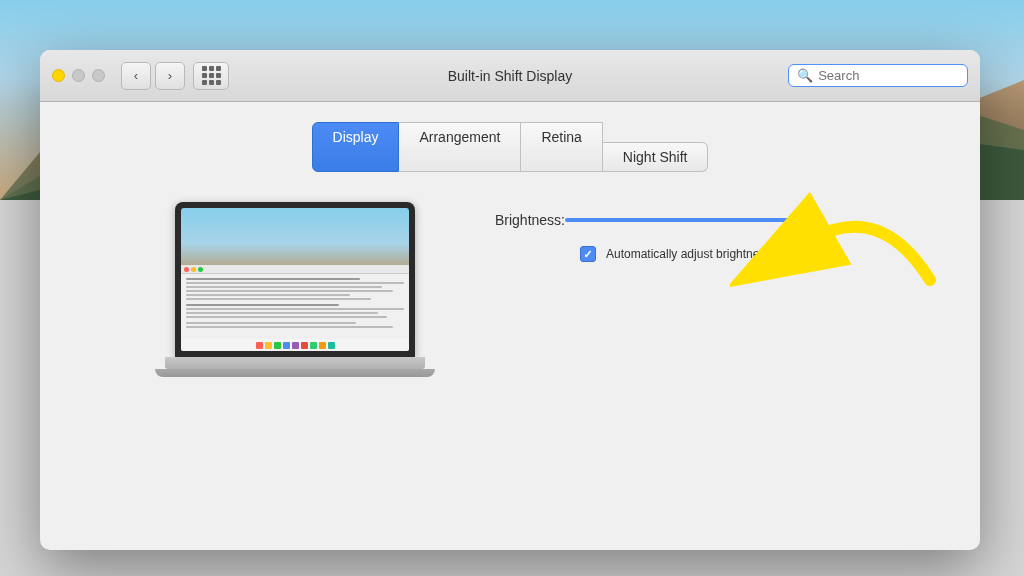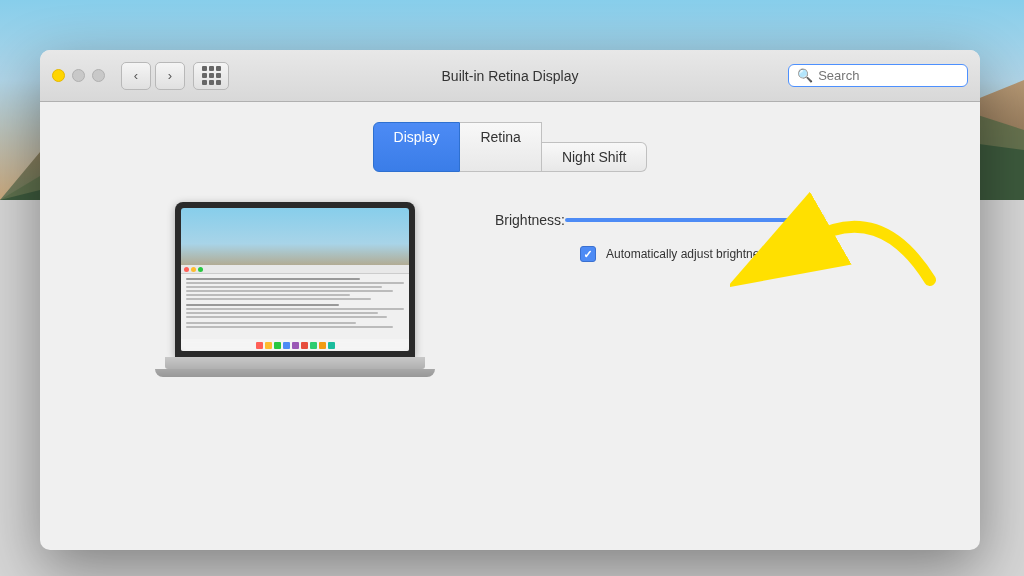--- a/index.html
+++ b/index.html
@@ -361,32 +361,33 @@
           <div class="dot"></div>
         <div class="dot"></div>
           <div class="dot"></div>
           <div class="dot"></div>
         <div class="dot"></div>
           <div class="dot"></div>
           <div class="dot"></div>
       </div>
     </div>
 
-    <span class="window-title">Built-in Retina Display</span>
+    <span class="window-title">Built-in Shift Display</span>
 
     <div class="search-bar">
       <span style="color:#888; font-size:13px;">🔍</span>
       <input class="search-input" type="text" placeholder="Search" style="">
     </div>
   </div>
 
   <div class="content">
 
     <div class="tabs">
       <div class="tab active">Display</div>
+      <div class="tab">Arrangement</div>
       <div class="tab">Retina</div>
       <div class="tab">Night Shift</div>
     </div>
 
     <div class="display-row">
 
       <div class="macbook-container">
         <div class="macbook">
           <div class="macbook-screen-outer">
             <div class="macbook-screen-inner">

